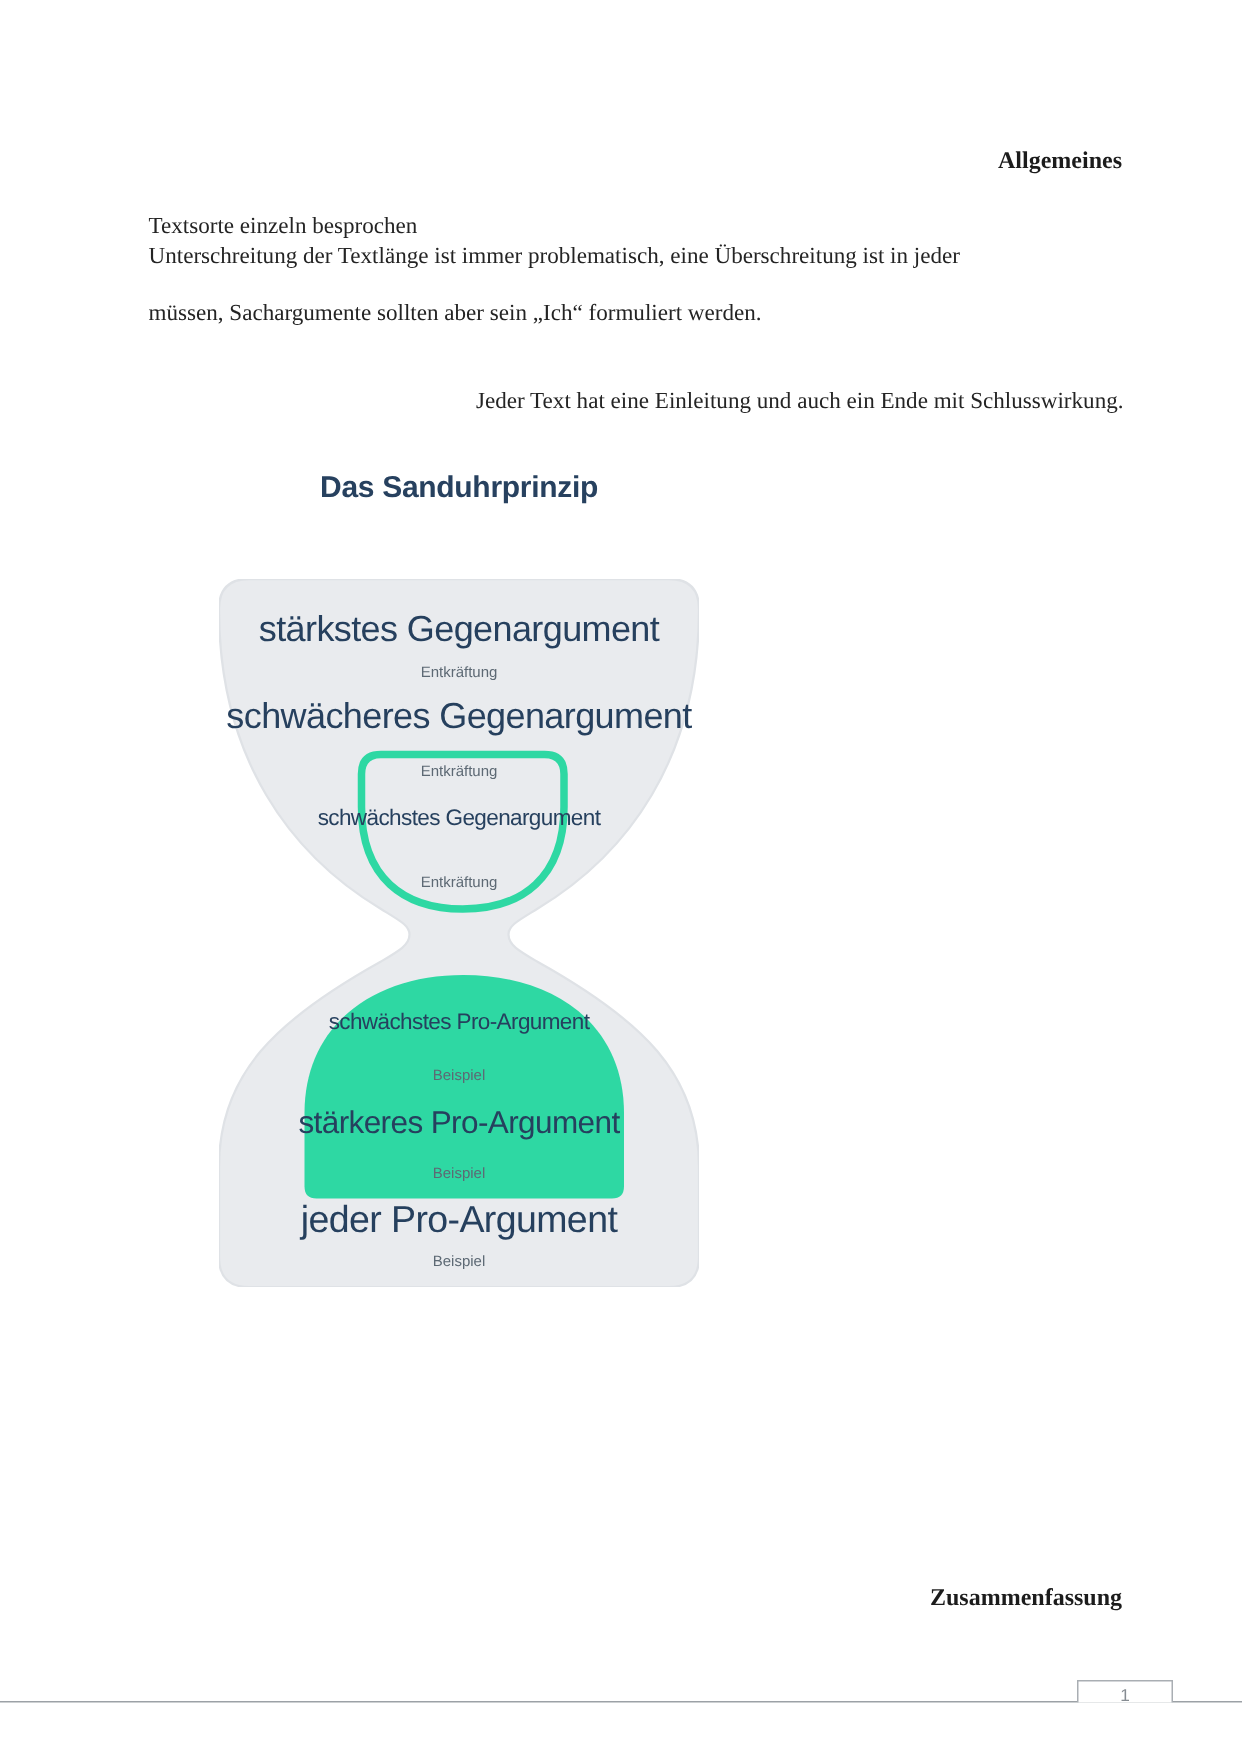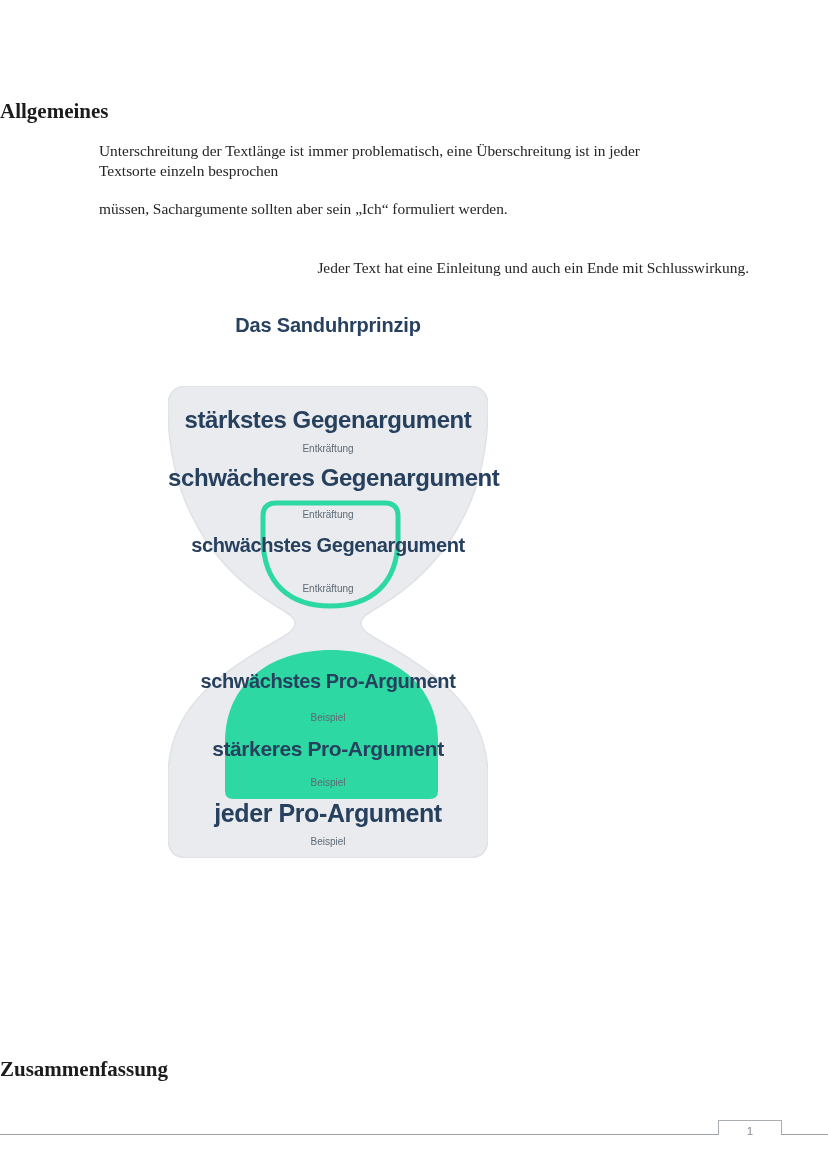--- a/index.html
+++ b/index.html
@@ -3,53 +3,53 @@
 <meta charset="utf-8">
 <style>
   * { margin:0; padding:0; box-sizing:border-box; }
   html,body { background:#ffffff; }
   .page {
     position:relative; width:828px; height:1171px; margin:0 auto;
     background:#ffffff; overflow:hidden;
     font-family:"Liberation Serif", serif;
   }
   .doc-title {
-    position:absolute; left:0; width:748px; text-align:left;
-    font-weight:bold; font-size:21px; color:#1c1c1c;
+    position:absolute; left:0; width:748px; text-align:right;
+    font-weight:bold; font-size:16px; color:#1c1c1c;
     font-family:"Liberation Serif", serif;
   }
   .title-allgemeines { top:99px; }
   .title-zusammenfassung { top:1057px; }
   .para {
     position:absolute; left:99px; width:650px;
     font-size:15.4px; line-height:20px; color:#242424;
   }
   .p1 { top:141px; }
   .p2 { top:199px; }
   .p3 { top:258px;text-align:right; }
 
   
-  .diagram { position:absolute; left:168px; top:314px; width:320px; height:546px; }
+  .diagram { position:absolute; left:146px; top:314px; width:320px; height:546px; }
   .diagram-title {
     position:absolute; left:0; top:0; width:320px; text-align:center;
     font-family:"Liberation Sans", sans-serif; font-weight:bold;
     font-size:20px; letter-spacing:-0.2px; color:#27415f;
   }
   .hourglass-svg { position:absolute; left:0; top:72px; }
   .dlabel {
     position:absolute; left:0; width:320px; text-align:center;
     font-family:"Liberation Sans", sans-serif; white-space:nowrap;
   }
-  .navy  { color:#26405e; font-weight:bold; letter-spacing:-0.4px; }
+  .navy  { color:#26405e; font-weight:normal; letter-spacing:-0.4px; }
   .grayl { color:#5d6974; font-weight:normal; letter-spacing:0; }
   .fs24 { font-size:24px; line-height:26px; }
   .fs21 { font-size:21px; line-height:23px; }
   .fs20 { font-size:24px; line-height:22px; }
   .fs25 { font-size:25px; line-height:27px; }
-  .fs15 { font-size:20px; line-height:17px; }
+  .fs15 { font-size:15px; line-height:17px; }
   .fs13 { font-size:10px; line-height:16px; }
 
   
   .footer-line {
     position:absolute; left:0; top:1134px; width:828px; height:0;
     border-top:1px solid #9ca1a6;
   }
   .page-tab {
     position:absolute; left:718px; top:1120px; width:64px; height:15px;
     background:#ffffff; border:1px solid #a9aeb3; border-bottom:none;
@@ -61,22 +61,22 @@
   }
 </style>
 </head>
 <body>
 
 <div class="page">
 
   <div class="doc-title title-allgemeines">Allgemeines</div>
 
   <div class="para p1">
+    <div>Textsorte einzeln besprochen</div>
     <div>Unterschreitung der Textlänge ist immer problematisch, eine Überschreitung ist in jeder</div>
-    <div>Textsorte einzeln besprochen</div>
   </div>
 
   <div class="para p2">
     <div>müssen, Sachargumente sollten aber sein „Ich“ formuliert werden.</div>
   </div>
 
   <div class="para p3">
     <div>Jeder Text hat eine Einleitung und auch ein Ende mit Schlusswirkung.</div>
   </div>
 

